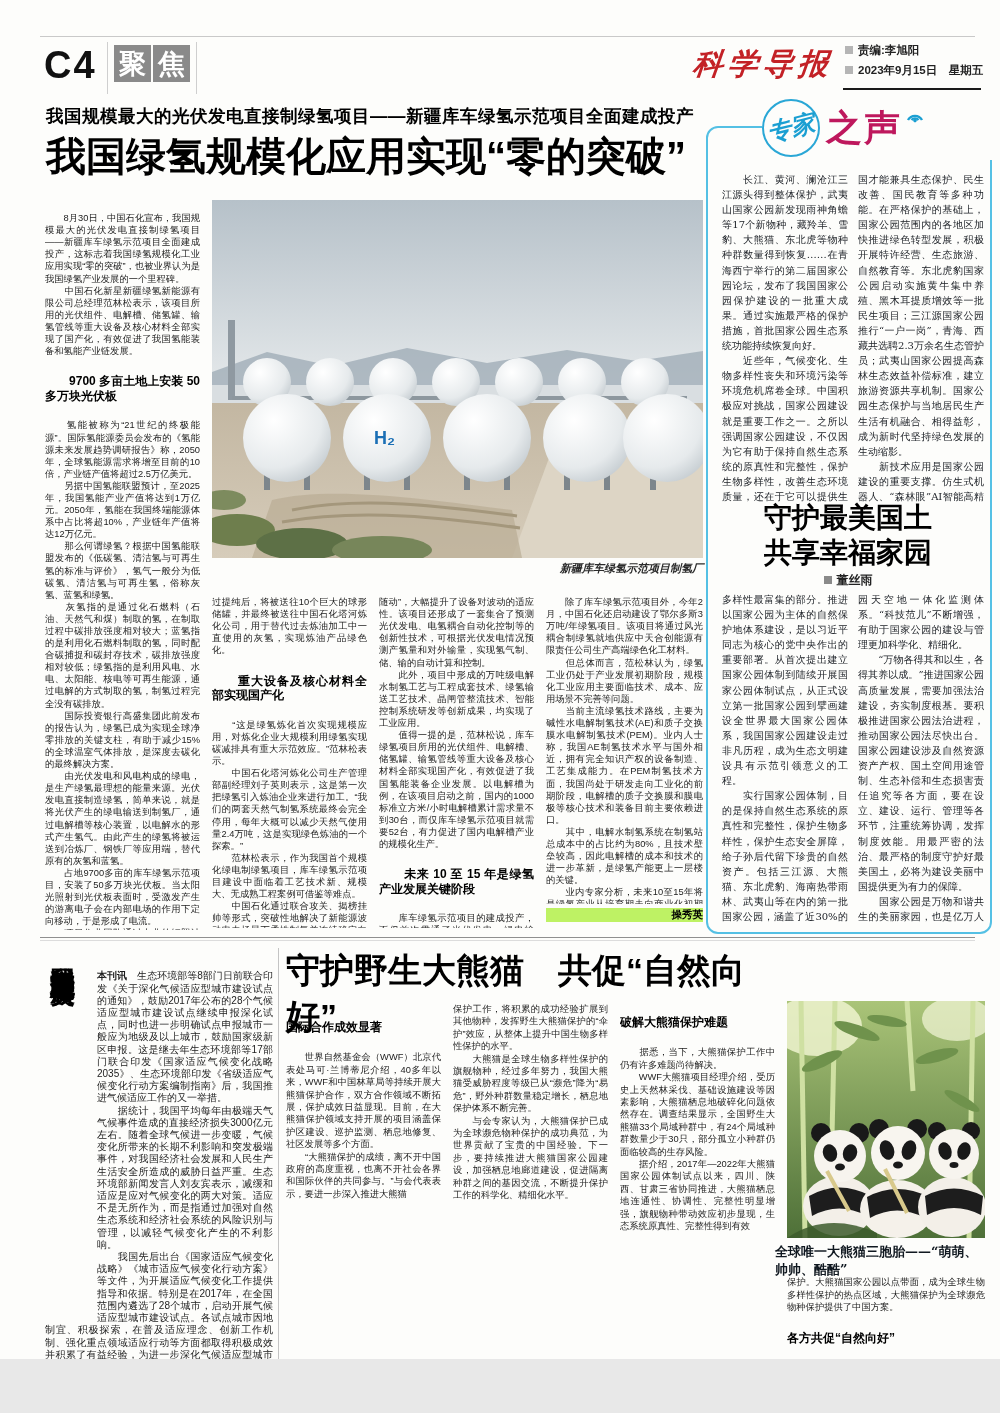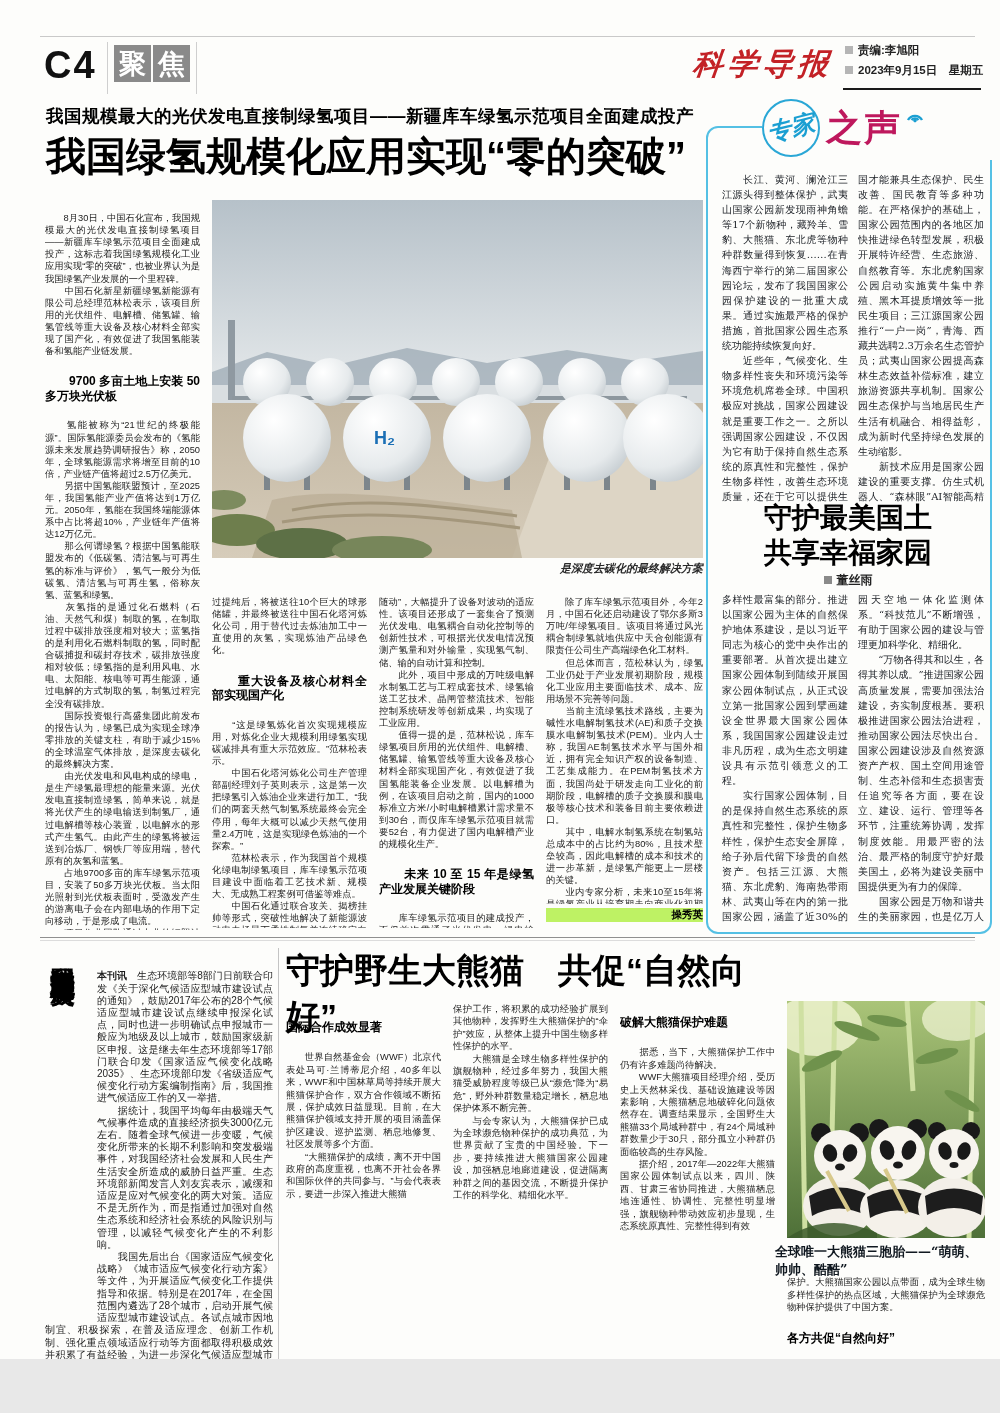--- a/index.html
+++ b/index.html
@@ -130,21 +130,21 @@
         </g>
       <text x="162" y="244" font-size="18" font-weight="bold" fill="#1b6fb5" font-family="Liberation Sans, sans-serif">H₂</text>
     </g>
     <g fill="#6e7e4d">
       <ellipse cx="25" cy="330" rx="38" ry="16"></ellipse>
         <ellipse cx="90" cy="344" rx="46" ry="16" fill="#5d7046"></ellipse>
       <ellipse cx="170" cy="350" rx="50" ry="14" fill="#77865a"></ellipse>
         <ellipse cx="12" cy="300" rx="22" ry="10" fill="#7d8b5e"></ellipse>
     </g>
   </svg>
-  <div class="abs caption" style="left:212px;top:561px;width:491px;text-align:right;">是深度去碳化的最终解决方案</div>
+  <div class="abs caption" style="left:212px;top:561px;width:491px;text-align:right;">新疆库车绿氢示范项目制氢厂</div>
 
   <div class="abs jt bodycol" style="left:45px;top:200px;width:155px;height:730px;">
     <div class="jt">　　8月30日，中国石化宣布，我国规模最大的光伏发电直接制绿氢项目——新疆库车绿氢示范项目全面建成投产，这标志着我国绿氢规模化工业应用实现“零的突破”，也被业界认为是我国绿氢产业发展的一个里程碑。
 　　中国石化新星新疆绿氢新能源有限公司总经理范林松表示，该项目所用的光伏组件、电解槽、储氢罐、输氢管线等重大设备及核心材料全部实现了国产化，有效促进了我国氢能装备和氢能产业链发展。</div>
     <div class="subhead">　　9700 多亩土地上安装 50 多万块光伏板</div>
     <div class="jt">　　氢能被称为“21世纪的终极能源”。国际氢能源委员会发布的《氢能源未来发展趋势调研报告》称，2050年，全球氢能源需求将增至目前的10倍，产业链产值将超过2.5万亿美元。
 　　另据中国氢能联盟预计，至2025年，我国氢能产业产值将达到1万亿元。2050年，氢能在我国终端能源体系中占比将超10%，产业链年产值将达12万亿元。
 　　那么何谓绿氢？根据中国氢能联盟发布的《低碳氢、清洁氢与可再生氢的标准与评价》，氢气一般分为低碳氢、清洁氢与可再生氢，俗称灰氢、蓝氢和绿氢。
 　　灰氢指的是通过化石燃料（石油、天然气和煤）制取的氢，在制取过程中碳排放强度相对较大；蓝氢指的是利用化石燃料制取的氢，同时配合碳捕捉和碳封存技术，碳排放强度相对较低；绿氢指的是利用风电、水电、太阳能、核电等可再生能源，通过电解的方式制取的氢，制氢过程完全没有碳排放。
 　　国际投资银行高盛集团此前发布的报告认为，绿氢已成为实现全球净零排放的关键支柱，有助于减少15%的全球温室气体排放，是深度去碳化的最终解决方案。

